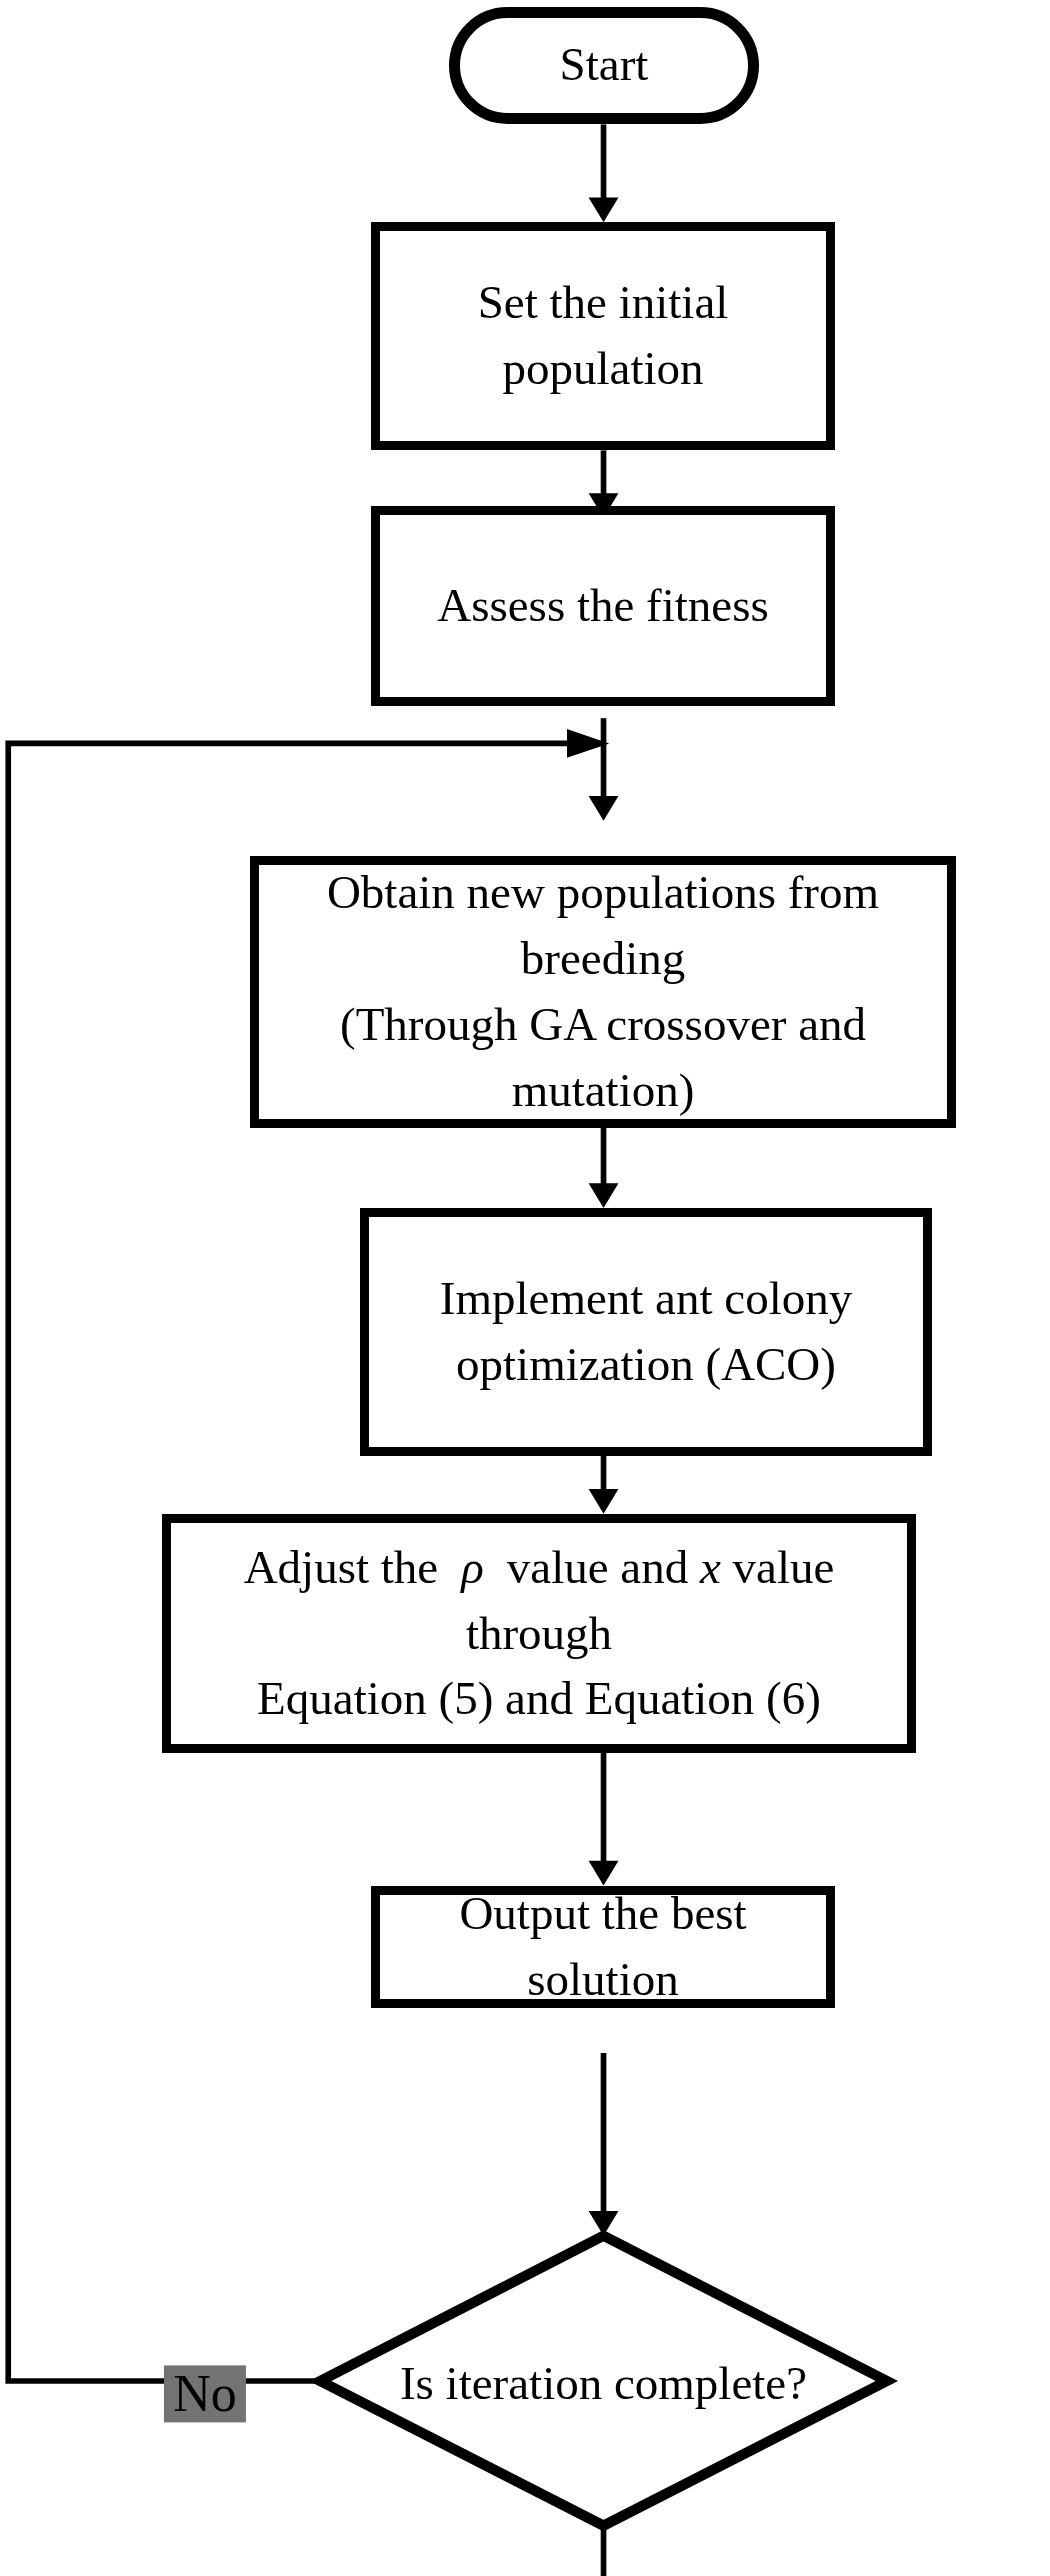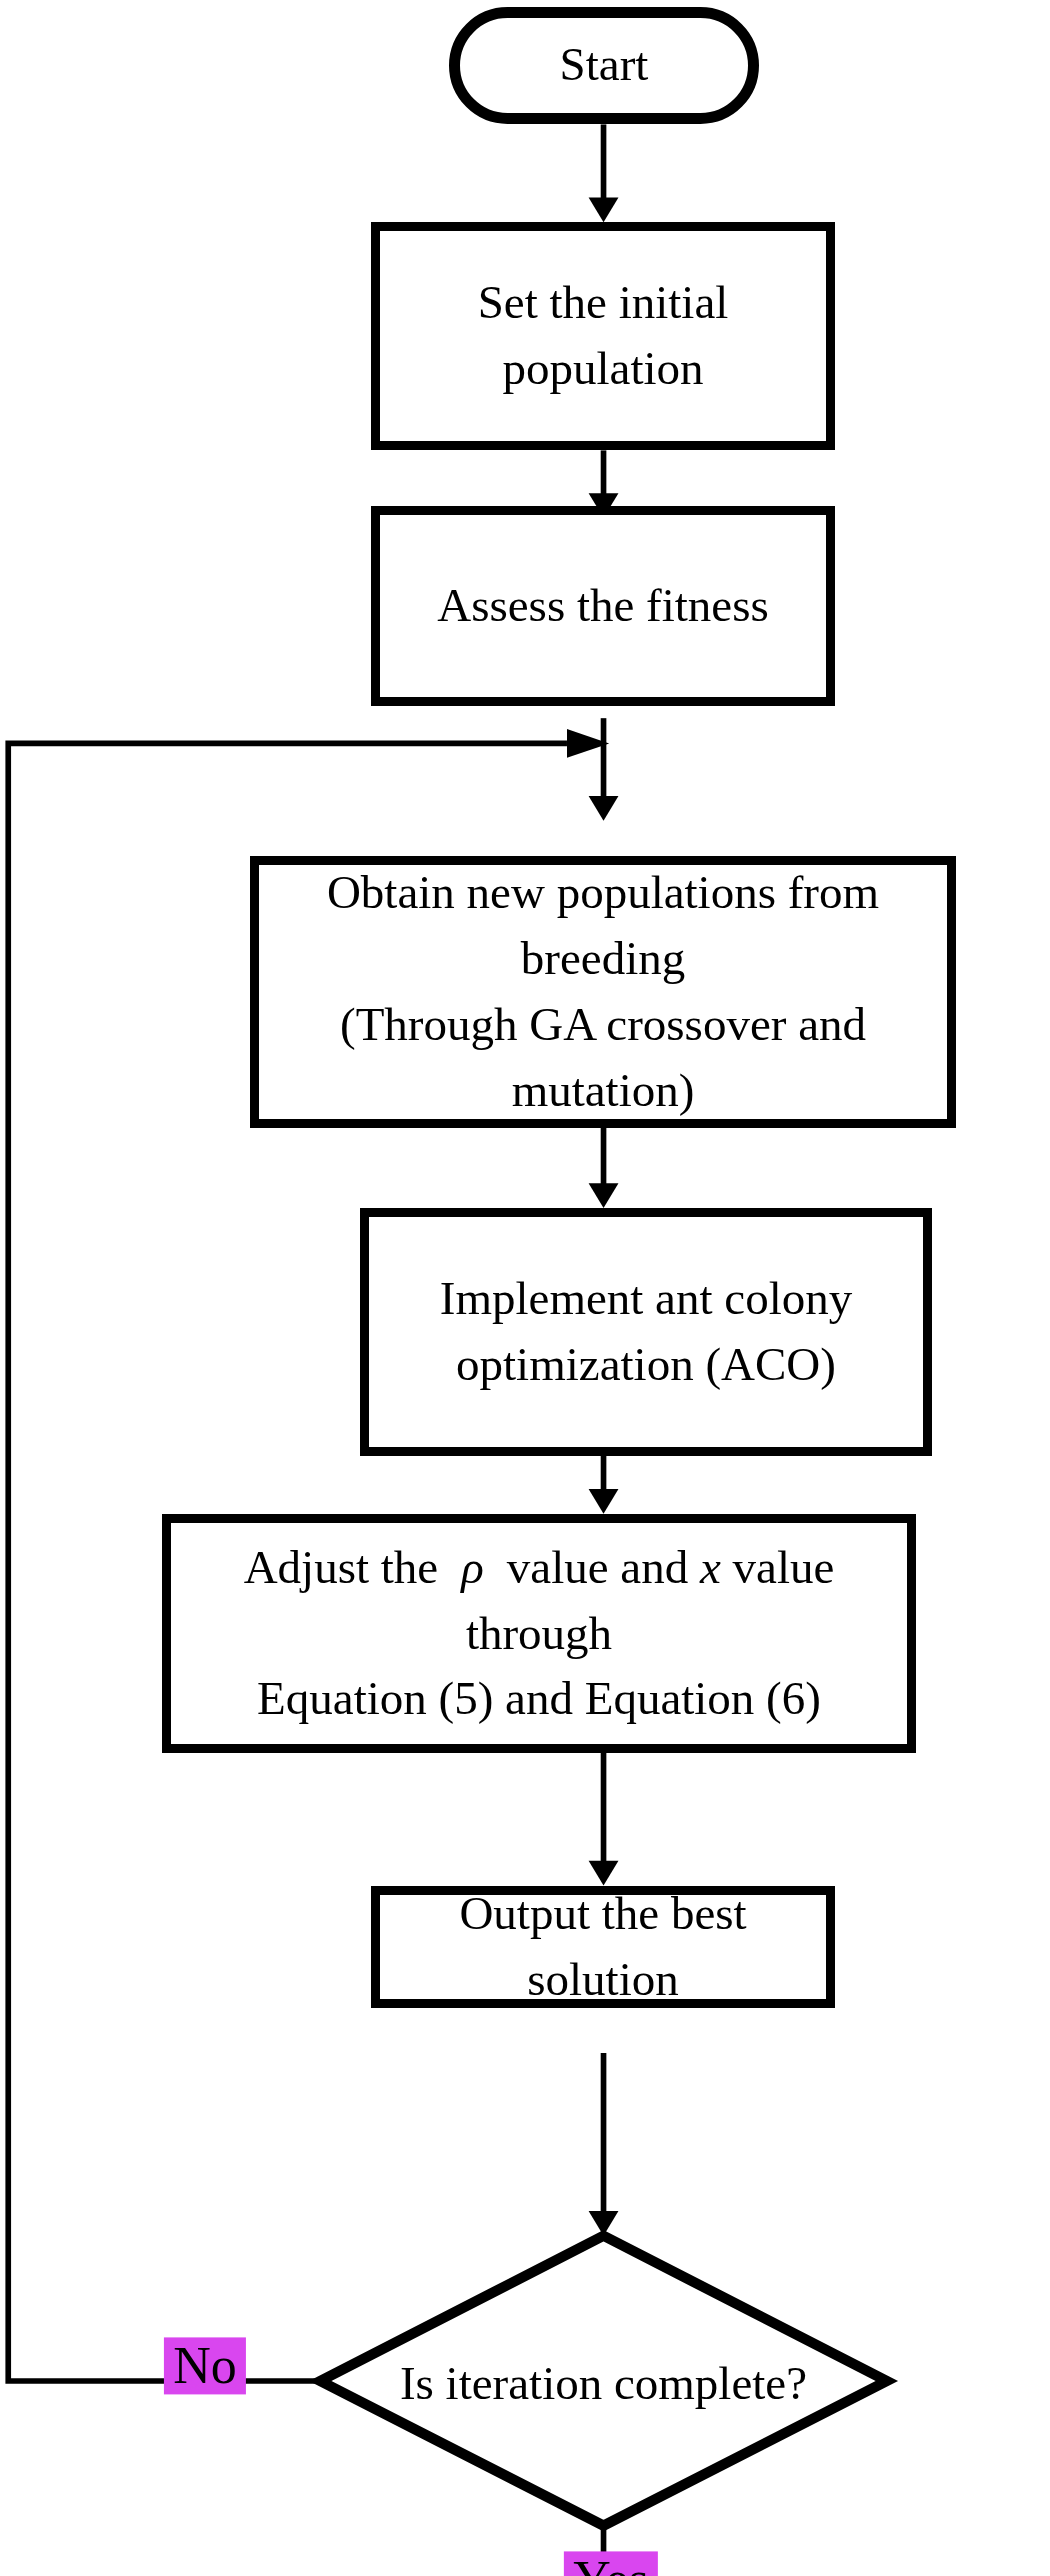--- a/index.html
+++ b/index.html
@@ -37,24 +37,25 @@
     display: flex;
     align-items: center;
     justify-content: center;
     text-align: center;
     font-size: 47px;
     background: transparent;
   }
   .edge-label {
     position: absolute;
     transform: translate(-50%, -50%);
-    background: #d946ef;
+    background: #737373;
     padding: 0 9.3px;
     font-size: 52px;
     line-height: 1.1;
+    margin-top: 28px;
   }
   .sym-rho { font-style: italic; margin: 0 11.3px; }
   .sym-x   { font-style: italic; }
   .nline { display: block; }
 </style>
 </head>
 <body>
 
 <div id="canvas">
 

